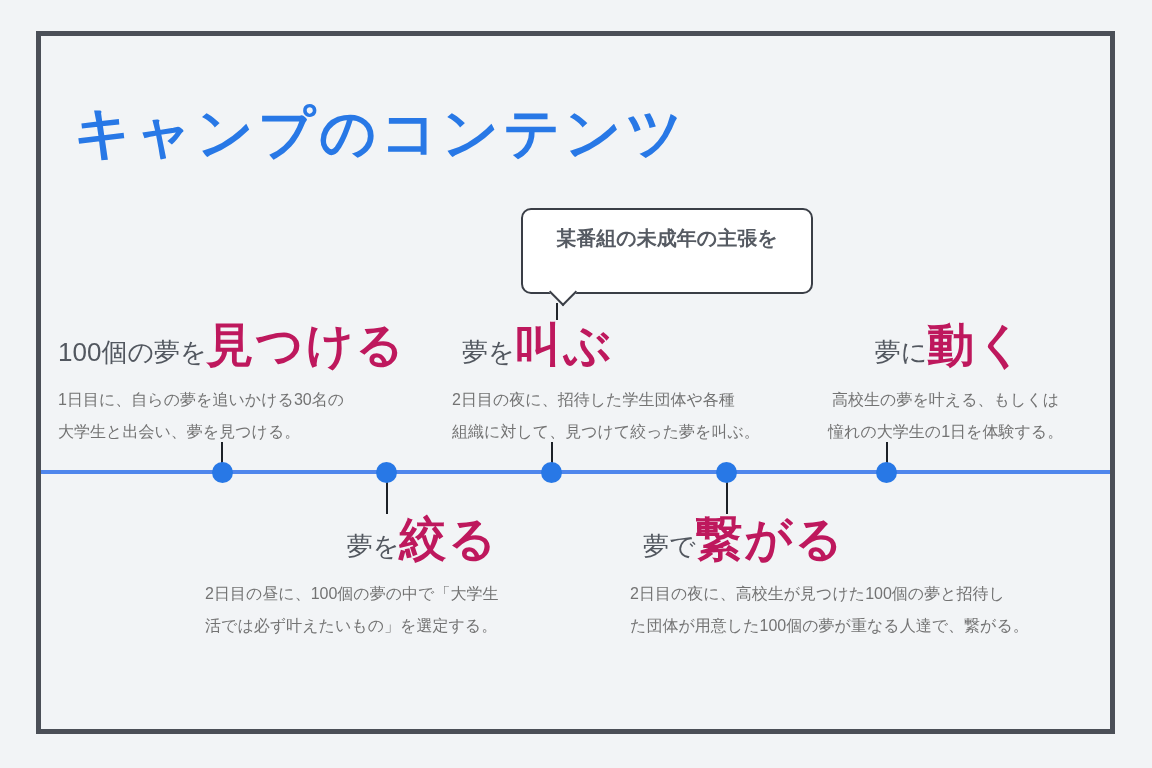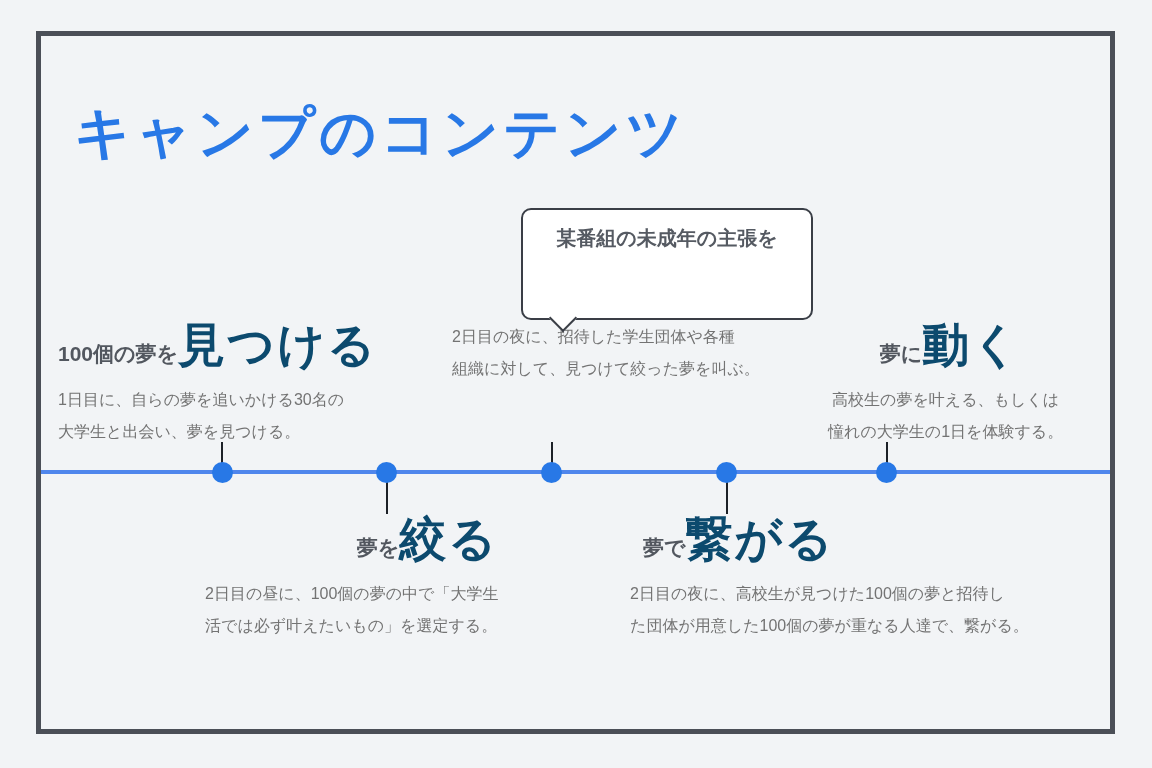--- a/index.html
+++ b/index.html
@@ -18,21 +18,21 @@
   .slide-title {
     position: absolute; left: 74px; top: 96px;
     font-size: 56px; font-weight: bold;
     color: #2878e6; letter-spacing: 4px;
     white-space: nowrap;
     text-align: center;
   }
   
   .bubble {
     position: absolute; left: 521px; top: 208px;
-    width: 292px; height: 112px;
+    width: 292px; height: 86px;
     background: #ffffff;
     border: 2px solid #3a3e46;
     border-radius: 10px;
     box-sizing: border-box;
     text-align: center;
     padding-top: 14px;
     z-index: 3;
   }
   .bubble-line {
     font-size: 20px; font-weight: bold;
@@ -80,24 +80,24 @@
   .item-find    { left: 58px;  top: 314px; }
   .item-shout   { left: 452px; top: 314px; }
   .item-move    { left: 828px; top: 314px; text-align: center; }
   .item-narrow  { left: 205px; top: 508px; }
   .item-connect { left: 630px; top: 508px; }
   .heading { white-space: nowrap; }
   .item-shout .heading, .item-move .heading { padding-left: 10px; }
   .item-narrow .heading { padding-left: 16px; text-align: right; }
   .item-connect .heading { padding-left: 13px; }
   .prefix {
-    font-size: 21px; font-weight: bold; color: #52575f;
+    font-size: 26px; font-weight: normal; color: #52575f;
   }
   .verb {
-    font-size: 47px; font-weight: bold; color: #0c4a6e;
+    font-size: 47px; font-weight: bold; color: #be185d;
     letter-spacing: 2px;
   }
   .desc { margin-top: 7px; }
   .desc-line {
     font-size: 16px; color: #737373;
     line-height: 32px; white-space: nowrap;
   }
 </style>
 </head>
 <body>
@@ -138,20 +138,23 @@
   <div class="heading">
     <span class="prefix">夢を</span><span class="verb">絞る</span>
   </div>
   <div class="desc">
     <div class="desc-line">2日目の昼に、100個の夢の中で「大学生</div>
     <div class="desc-line">活では必ず叶えたいもの」を選定する。</div>
   </div>
 </div>
 
 <div class="item item-shout">
+  <div class="heading">
+    <span class="prefix">夢を</span><span class="verb">叫ぶ</span>
+  </div>
   <div class="desc">
     <div class="desc-line">2日目の夜に、招待した学生団体や各種</div>
     <div class="desc-line">組織に対して、見つけて絞った夢を叫ぶ。</div>
   </div>
 </div>
 
 <div class="item item-connect">
   <div class="heading">
     <span class="prefix">夢で</span><span class="verb">繋がる</span>
   </div>

